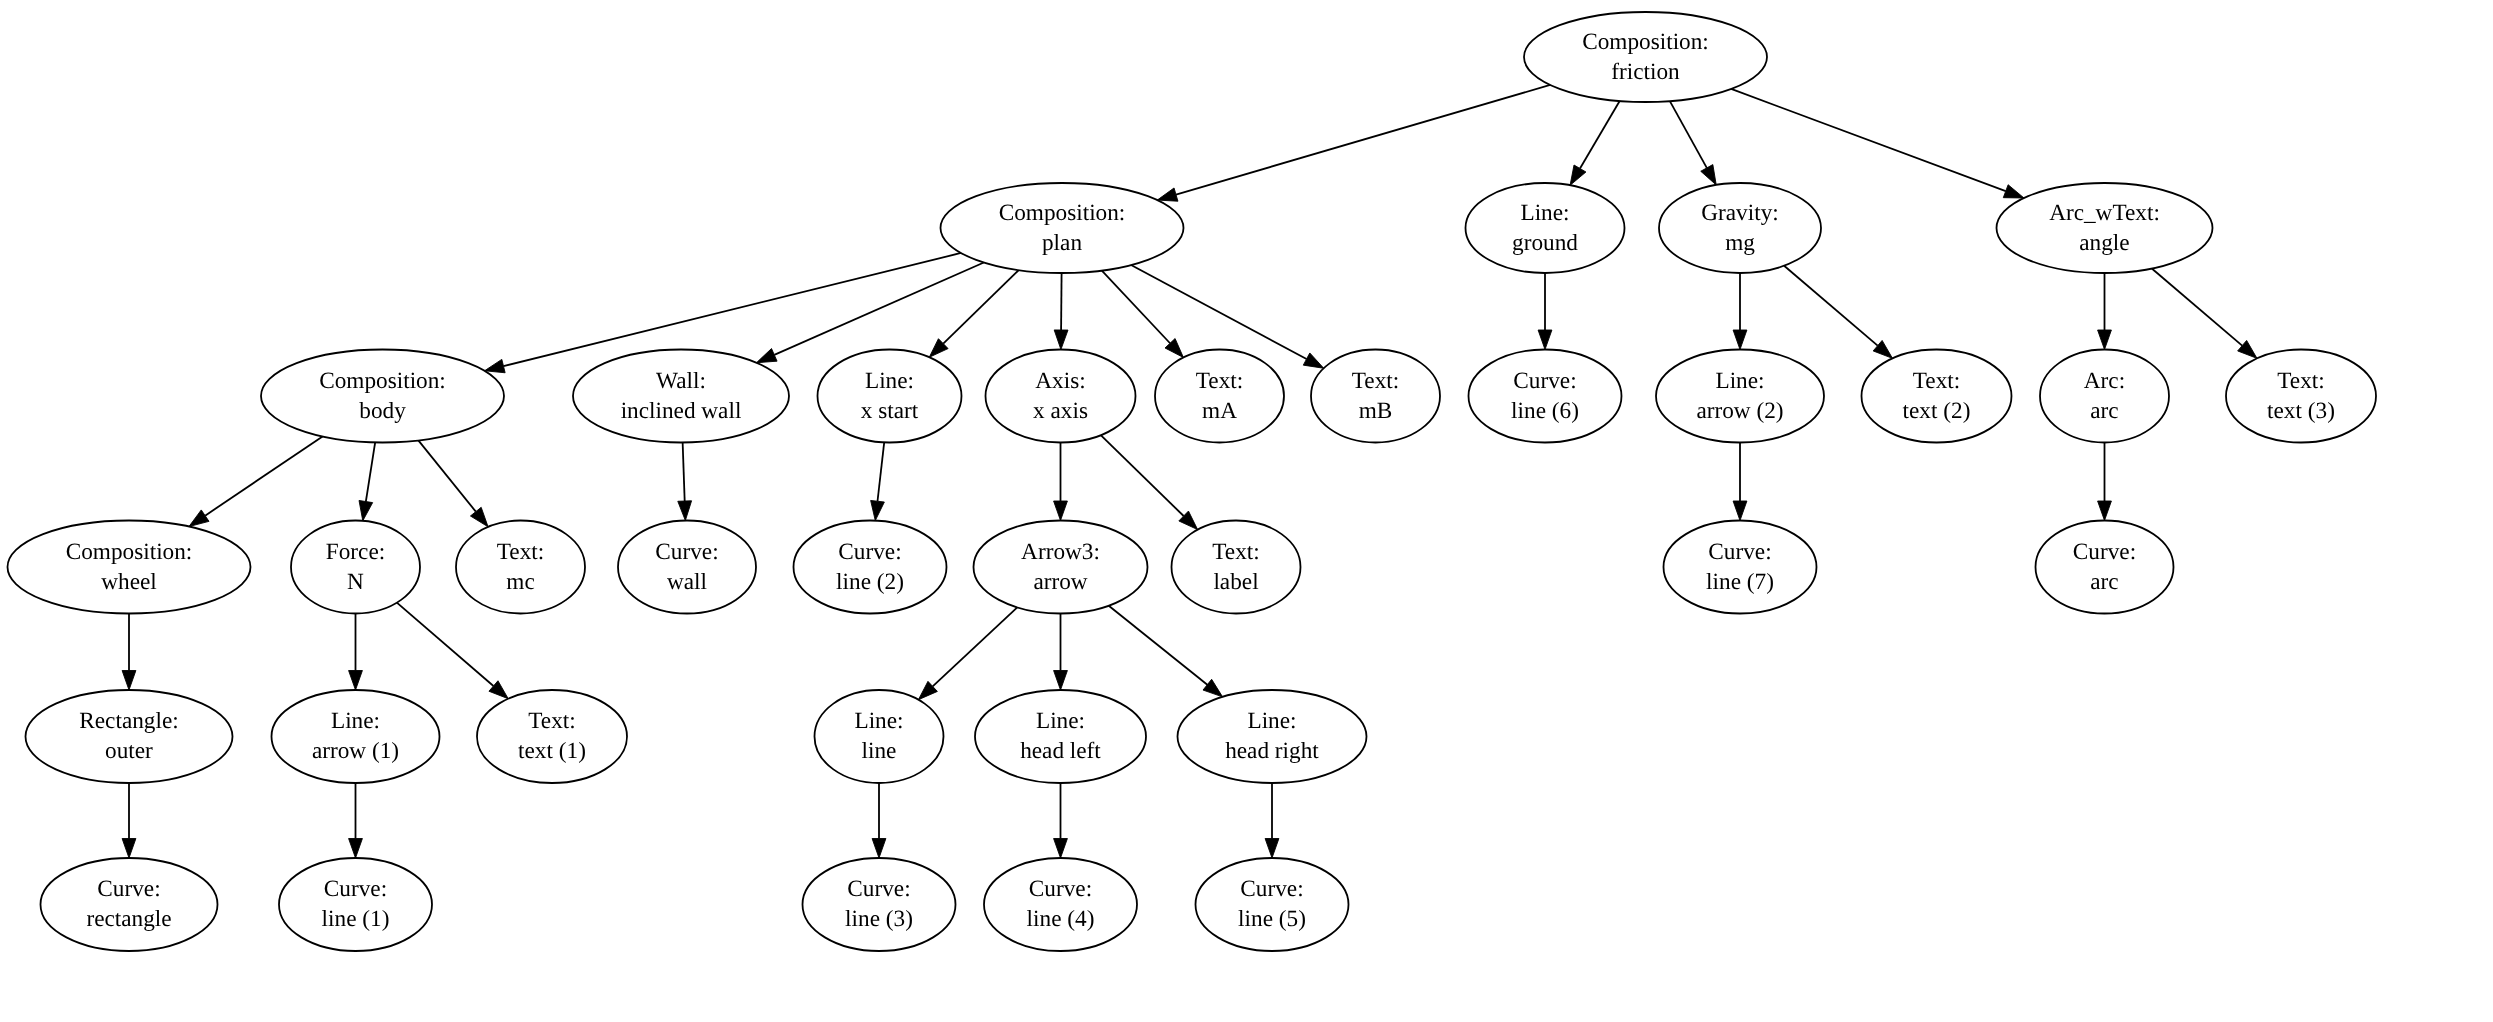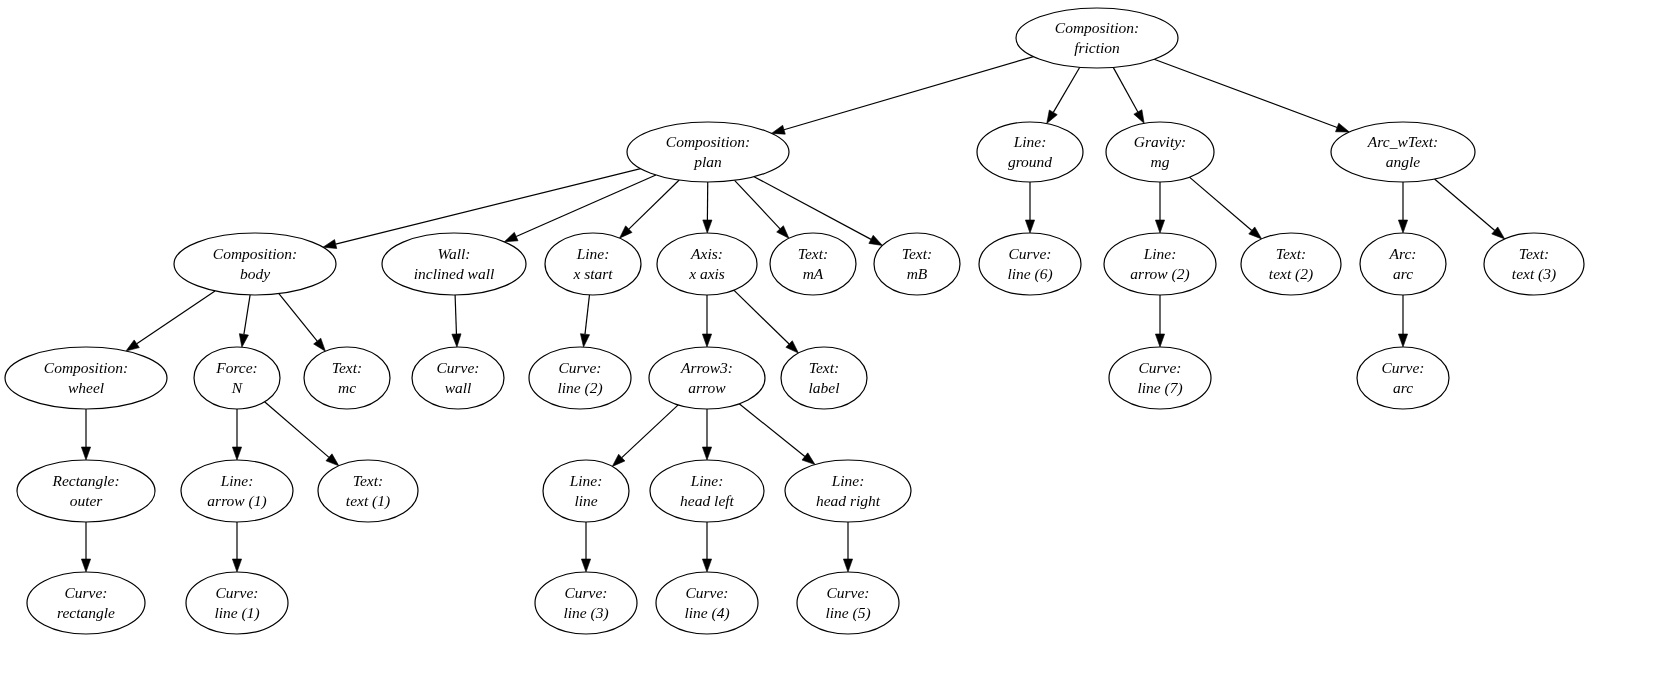--- a/index.html
+++ b/index.html
@@ -6,21 +6,20 @@
     margin: 0;
     padding: 0;
     background: #ffffff;
   }
   #canvas-wrap {
     position: relative;
     width: 1662px;
     height: 681px;
     background: #f97316;
     overflow: hidden;
-    font-style: italic;
   }
   svg#graph {
     display: block;
     width: 1662px;
     height: 681px;
     background: #ffffff;
   }
   .node-ellipse {
     fill: #ffffff;
     stroke: #000000;

